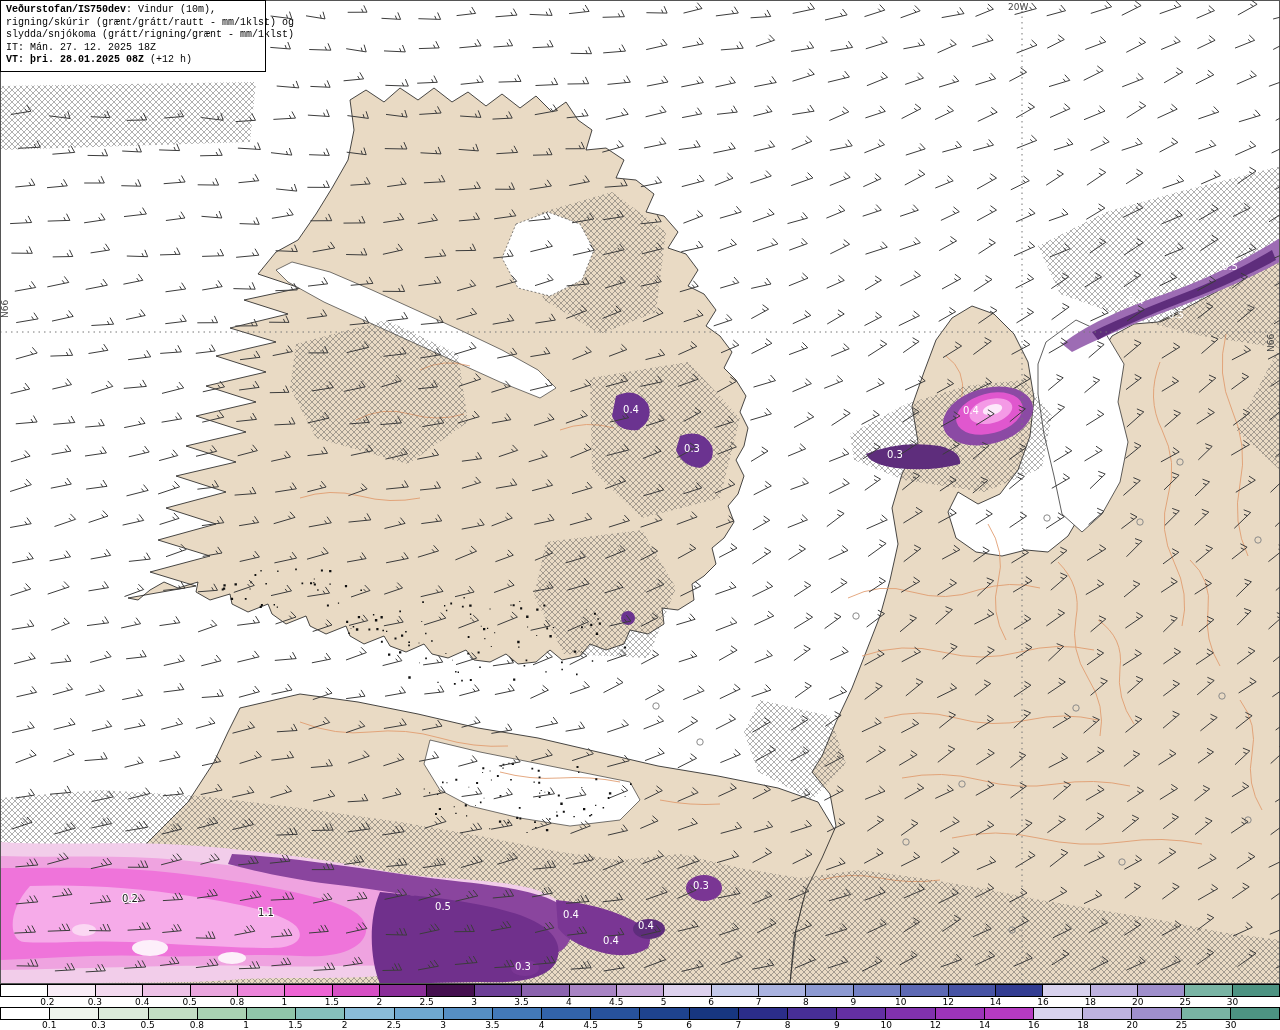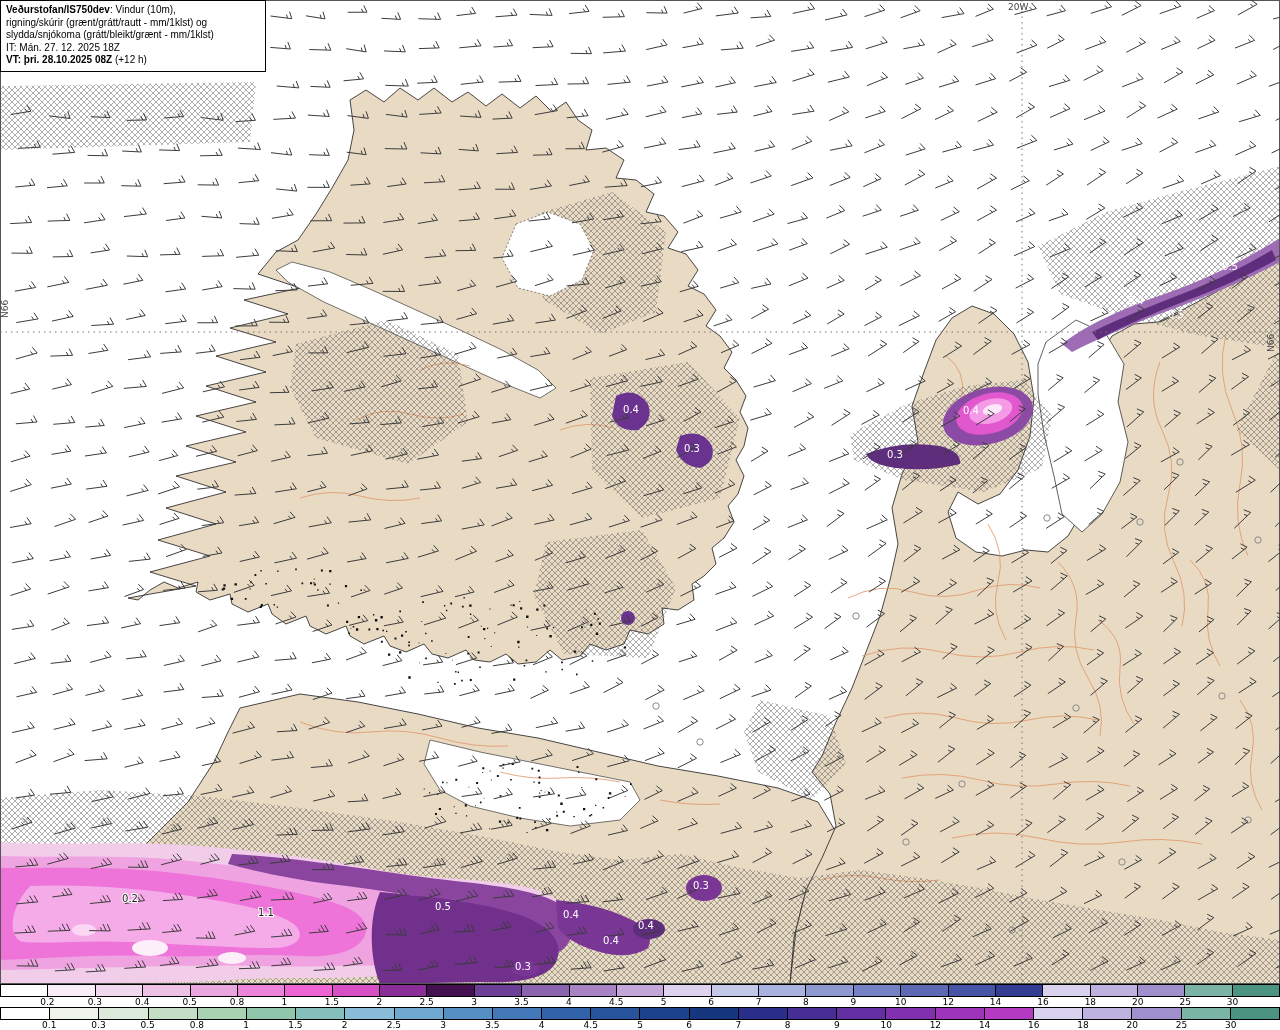--- a/index.html
+++ b/index.html
@@ -5,21 +5,21 @@
   html,body{margin:0;padding:0;}
   body{
     width:1280px;height:1030px;overflow:hidden;background:#fff;
     font-family:"Liberation Sans",sans-serif;
   }
   #map{position:relative;width:1280px;height:984px;background:#fff;}
   #mapsvg{display:block;}
   #infobox{
     position:absolute;left:0;top:0;width:254px;background:#fff;
     border:1px solid #000;padding:3px 5px 4px 5px;
-    font-size:10px;line-height:1.25;color:#000;z-index:5;
+    font-size:10px;line-height:1.25;color:#000;z-index:5;font-family:Liberation Mono, monospace;
   }
   .ib-line{white-space:nowrap;}
   .b{font-weight:bold;}
   .plbl{font-family:"DejaVu Sans",sans-serif;font-size:10px;}
   .plbl.dark{fill:#1a1a1a;paint-order:stroke;stroke:#ffffff;stroke-width:2px;}
   .plbl.light{fill:#ffffff;}
   .gridlbl{font-family:"DejaVu Sans",sans-serif;font-size:9px;fill:#444;}
   #cbars{width:1280px;}
   .cbar-row{position:relative;height:23px;}
   .cbar-cells{display:flex;height:13px;border:1px solid #000;box-sizing:border-box;}
@@ -163,23 +163,23 @@
       <text x="611" y="944" text-anchor="middle" class="plbl light">0.4</text>
       <text x="523" y="970" text-anchor="middle" class="plbl light">0.3</text>
       <text x="1008" y="10" class="gridlbl">20W</text>
       <text x="8" y="318" transform="rotate(-90 8 318)" class="gridlbl">N66</text>
       <text x="1274" y="352" transform="rotate(-90 1274 352)" class="gridlbl">N66</text>
     </svg>
 
   <div id="infobox">
     <div class="ib-line"><span class="b">Veðurstofan/IS750dev</span><span>: Vindur (10m),</span></div>
     <div class="ib-line">rigning/skúrir (grænt/grátt/rautt - mm/1klst) og</div>
-    <div class="ib-line">slydda/snjókoma (grátt/bleikt/grænt - mm/1klst)</div>
+    <div class="ib-line">slydda/snjókoma (grátt/rigning/grænt - mm/1klst)</div>
     <div class="ib-line">IT: Mán. 27. 12. 2025 18Z</div>
-    <div class="ib-line"><span class="b">VT: þri. 28.10.2025 08Z</span><span> (+12 h)</span></div>
+    <div class="ib-line"><span class="b">VT: þri. 28.01.2025 08Z</span><span> (+12 h)</span></div>
   </div>
 </div>
 
 <div id="cbars">
   <div class="cbar-row" id="cbar0">
       <div class="cbar-cells">
         <div class="cbar-cell" style="background: rgb(255, 255, 255);"></div>
         <div class="cbar-cell" style="background: rgb(249, 237, 247);"></div>
         <div class="cbar-cell" style="background: rgb(243, 217, 239);"></div>
         <div class="cbar-cell" style="background: rgb(238, 194, 231);"></div>

